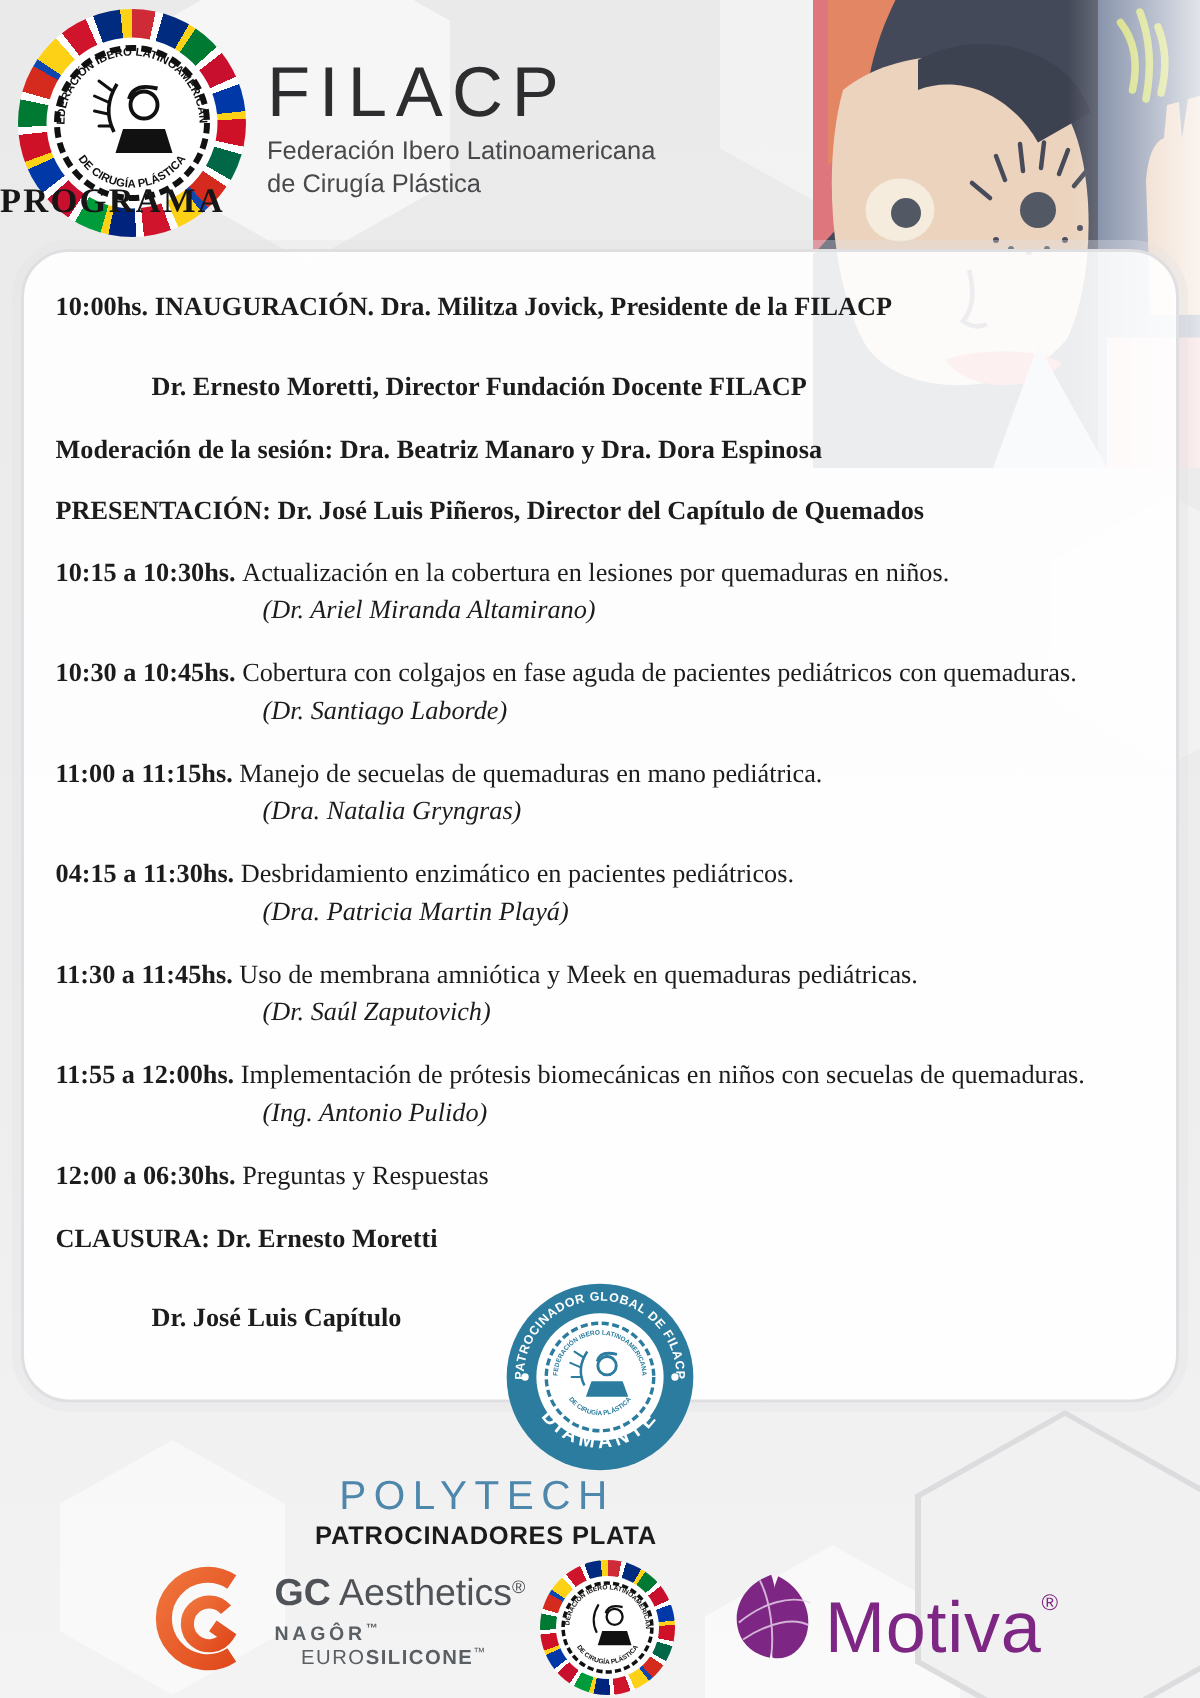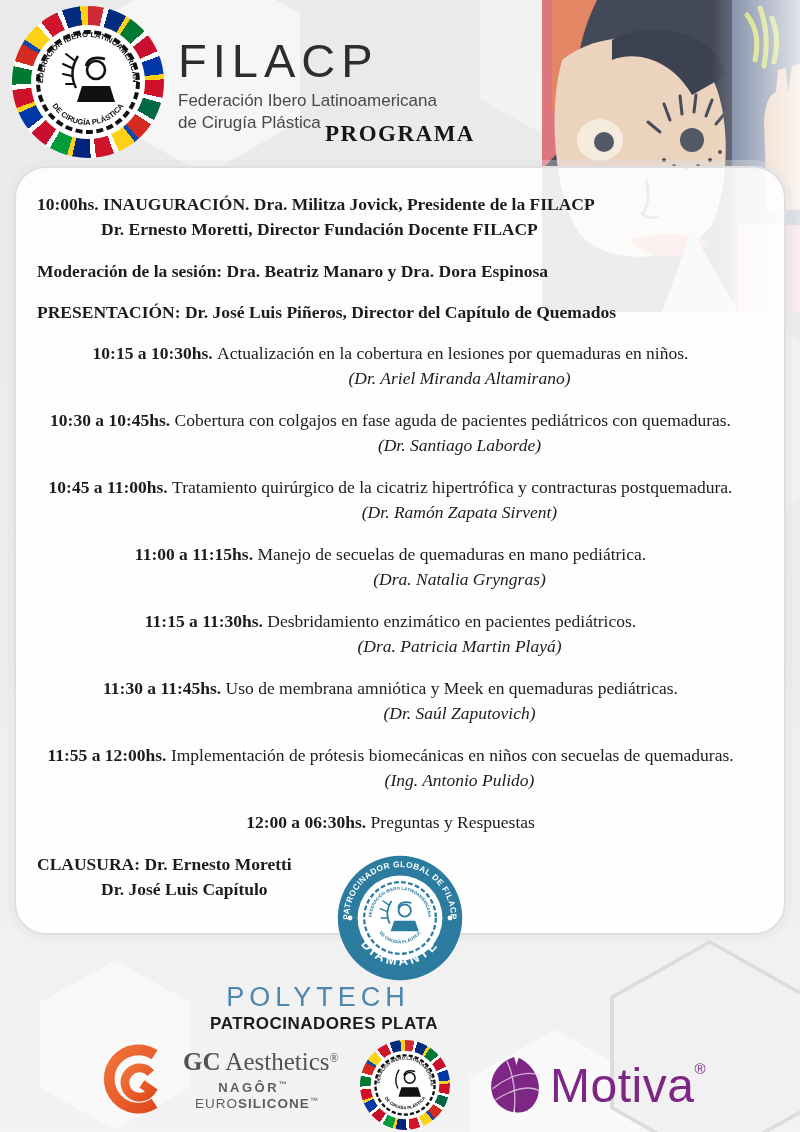--- a/index.html
+++ b/index.html
@@ -14,51 +14,51 @@
   
   .painting{position:absolute; left:542px; top:0; width:258px; height:312px; z-index:1;}
   
   .logo-wrap{position:absolute; left:12px; top:6px; width:152px; height:152px; z-index:3;}
   .flag-ring{position:absolute; inset:0; border-radius:50%;
     background:conic-gradient(#ce2b37 0 12deg,#fff 12deg 16deg,#002b7f 16deg 30deg,#fcd116 30deg 34deg,#007a33 34deg 48deg,#fff 48deg 52deg,#c8102e 52deg 66deg,#fff 66deg 70deg,#0038a8 70deg 84deg,#fcd116 84deg 88deg,#ce1126 88deg 102deg,#fff 102deg 106deg,#006847 106deg 120deg,#fff 120deg 124deg,#d52b1e 124deg 138deg,#0f47af 138deg 142deg,#fcd116 142deg 156deg,#fff 156deg 160deg,#cf142b 160deg 174deg,#fff 174deg 178deg,#00247d 178deg 192deg,#fcd116 192deg 196deg,#009b3a 196deg 210deg,#fff 210deg 214deg,#c8102e 214deg 228deg,#fff 228deg 232deg,#0038a8 232deg 246deg,#fcd116 246deg 250deg,#ce1126 250deg 264deg,#fff 264deg 268deg,#007a33 268deg 282deg,#fff 282deg 286deg,#d52b1e 286deg 300deg,#0f47af 300deg 304deg,#fcd116 304deg 318deg,#fff 318deg 322deg,#cf142b 322deg 336deg,#fff 336deg 340deg,#002b7f 340deg 354deg,#fcd116 354deg 360deg);}
   .seal-svg{position:absolute; inset:0;}
   .brand{position:absolute; left:178px; top:36px; z-index:3; font-family:"Liberation Sans",sans-serif;}
   .brand-name{font-size:47px; letter-spacing:6px; color:#2d2d30; font-weight:400; line-height:50px;}
   .brand-sub{font-size:17px; color:#49494c; line-height:22px; margin-top:4px;}
-  .program-title{position:absolute; left:0; top:121px; width:800px; text-align:center; z-index:3;
+  .program-title{position:absolute; left:0; top:121px; width:800px; text-align:left; z-index:3;
     font-weight:700; font-size:23px; letter-spacing:1.5px; color:#161616;}
   
   .panel{position:absolute; left:14px; top:166px; width:772px; height:769px; box-sizing:border-box;
     background:rgba(255,255,255,0.9); border:2px solid #dfdfe1; border-radius:32px; z-index:2;
     box-shadow:0 0 0 6px rgba(226,226,230,0.35); padding:24px 40px 8px 21px;}
   .entry{margin:0 0 17px 0; line-height:25px; font-size:17.5px;}
   .entry .l1,.entry .l2{display:block; font-weight:700;}
-  .entry .l2{padding-left:64px;}
+  .entry .l2{padding-left:64px;margin-top:28px;}
   .boldline{font-weight:700; margin-bottom:16px;}
-  .session{text-indent:-138px; padding-left:138px;text-align:center;}
+  .session{text-indent:-138px; padding-left:138px;}
   .session .time{font-weight:700;}
   .session .spk{font-style:italic;}
   
   .badge{position:absolute; left:334px; top:852px; width:132px; height:132px; z-index:5;}
   .polytech{position:absolute; left:0; top:982px; width:636px; text-align:center; z-index:5;
     font-family:"Liberation Sans",sans-serif; font-size:27px; letter-spacing:5px; color:#4d87ac;}
   .plata{position:absolute; left:0; top:1014px; width:648px; text-align:center; z-index:5;
     font-family:"Liberation Sans",sans-serif; font-size:17px; font-weight:700; letter-spacing:0.5px; color:#1b1b1b;}
   
   .gc{position:absolute; left:103px; top:1040px; display:flex; z-index:5; font-family:"Liberation Sans",sans-serif;}
   .gc-text{margin-left:10px;}
-  .gc-name{font-size:25px; color:#4f5358; white-space:nowrap; margin-top:8px;font-family:Liberation Serif, serif;}
+  .gc-name{font-size:25px; color:#4f5358; white-space:nowrap; margin-top:8px;}
   .gc-name .gcb{font-weight:700;}
   .gc-name .reg{font-size:12px; vertical-align:8px;}
-  .gc-sub1{font-size:13px; font-weight:700; letter-spacing:2.5px; color:#5a5f63; text-align:center; padding-right:14px; margin-top:4px;}
+  .gc-sub1{font-size:13px; font-weight:700; letter-spacing:2.5px; color:#5a5f63; text-align:left; padding-right:14px; margin-top:4px;}
   .gc-sub2{font-size:13.5px; letter-spacing:1px; color:#5a5f63; text-align:center; padding-right:8px; margin-top:1px;}
   .gc-sub2 b{font-weight:700;}
   .tm{font-size:8px; vertical-align:5px;}
   .emblem-wrap{position:absolute; left:360px; top:1040px; width:90px; height:90px; z-index:5;}
-  .motiva{position:absolute; left:486px; top:1037px; display:flex; align-items:flex-end; z-index:5;
+  .motiva{position:absolute; left:486px; top:1037px; display:flex; align-items:center; z-index:5;
     font-family:"Liberation Sans",sans-serif;}
   .motiva-name{font-size:48px; font-weight:500; color:#7d2683; line-height:64px; margin-left:4px; letter-spacing:0.5px;}
   .motiva .reg{font-size:15px; vertical-align:28px; font-weight:400;}
 </style>
 </head>
 <body>
 
 <div class="page">
 
   <div class="hex" style="left:110px;top:-40px;width:190px;height:215px;background:rgba(255,255,255,0.55);"></div>
@@ -159,23 +159,22 @@
   <div class="panel">
     <div>
         <p class="entry bold2">
           <span class="l1">10:00hs. INAUGURACIÓN. Dra. Militza Jovick, Presidente de la FILACP</span>
           <span class="l2">Dr. Ernesto Moretti, Director Fundación Docente FILACP</span>
         </p>
         <p class="entry boldline">Moderación de la sesión: Dra. Beatriz Manaro y Dra. Dora Espinosa</p>
         <p class="entry boldline">PRESENTACIÓN: Dr. José Luis Piñeros, Director del Capítulo de Quemados</p>
         <p class="entry session"><b class="time">10:15 a 10:30hs. </b>Actualización en la cobertura en lesiones por quemaduras en niños. <br><i class="spk">(Dr. Ariel Miranda Altamirano)</i></p>
         <p class="entry session"><b class="time">10:30 a 10:45hs. </b>Cobertura con colgajos en fase aguda de pacientes pediátricos con quemaduras. <i class="spk">(Dr. Santiago Laborde)</i></p>
-        <p class="entry session"><b class="time">10:45 a 11:00hs. </b>Tratamiento quirúrgico de la cicatriz hipertrófica y contracturas postquemadura. <i class="spk">(Dr. Ramón Zapata Sirvent)</i></p>
         <p class="entry session"><b class="time">11:00 a 11:15hs. </b>Manejo de secuelas de quemaduras en mano pediátrica. <br><i class="spk">(Dra. Natalia Gryngras)</i></p>
-        <p class="entry session"><b class="time">11:15 a 11:30hs. </b>Desbridamiento enzimático en pacientes pediátricos. <br><i class="spk">(Dra. Patricia Martin Playá)</i></p>
+        <p class="entry session"><b class="time">04:15 a 11:30hs. </b>Desbridamiento enzimático en pacientes pediátricos. <br><i class="spk">(Dra. Patricia Martin Playá)</i></p>
         <p class="entry session"><b class="time">11:30 a 11:45hs. </b>Uso de membrana amniótica y Meek en quemaduras pediátricas. <br><i class="spk">(Dr. Saúl Zaputovich)</i></p>
         <p class="entry session"><b class="time">11:55 a 12:00hs. </b>Implementación de prótesis biomecánicas en niños con secuelas de quemaduras. <i class="spk">(Ing. Antonio Pulido)</i></p>
         <p class="entry session"><b class="time">12:00 a 06:30hs. </b>Preguntas y Respuestas </p>
         <p class="entry bold2">
           <span class="l1">CLAUSURA: Dr. Ernesto Moretti</span>
           <span class="l2">Dr. José Luis Capítulo</span>
         </p>
       </div>
   </div>
 

